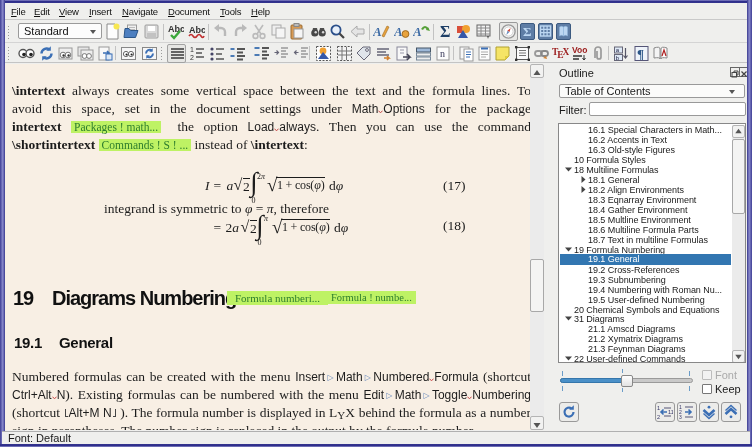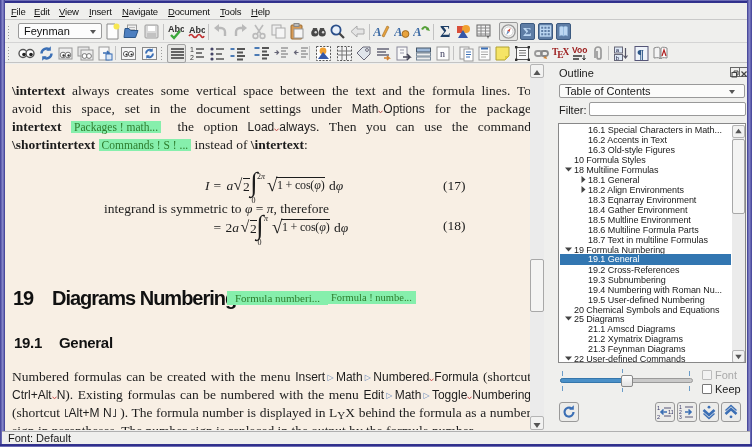--- a/index.html
+++ b/index.html
@@ -40,21 +40,21 @@
 #doc { left:5px; top:64px; width:525px; height:366px; background:#f8efe4;
   overflow:hidden; font-family:"Liberation Serif", serif; font-size:13.5px;
   color:#1c1c1c; }
 #doc .ln { position:absolute; left:7px; width:519px; height:18px;
   text-align:justify; text-align-last:justify; white-space:nowrap; }
 .sf { font-family:"Liberation Sans", sans-serif; font-size:12px; }
 .eqt { font-size:13.5px; }
 .eqs { font-size:8px; font-family:"Liberation Serif"; }
 .mtri { font-size:8px; color:#6688bb; vertical-align:1.5px; letter-spacing:0; margin:0 1px; }
 .kcorn { display:inline-block; width:3px; height:8px; margin:0 1px; }
-.inset { display:inline-block; font-size:11.5px; color:#2d7d2d; background:#86efac; padding:0 3px; }
+.inset { display:inline-block; font-size:11.5px; color:#2d7d2d; background:#bef264; padding:0 3px; }
 
 #dscroll { left:530px; top:64px; width:14px; height:366px; background:#ebebeb; }
 .sbtn { position:absolute; width:14px; height:14px; background:#f2f2f1;
   border:1px solid #b4b4b4; border-radius:2px; }
 .sthumb { position:absolute; background:#f4f4f3; border:1px solid #a8a8a8; border-radius:2px; }
 
 #dock { left:544px; top:63px; width:203px; height:367px; background:#efefed;
   font-size:11px; color:#1a1a1a; }
 .dockbtn { position:absolute; width:10px; height:10px; border:1px solid #666; background:#efefed; }
 #toccombo { position:absolute; left:15px; top:21px; width:186px; height:14px;
@@ -80,21 +80,21 @@
     <span style="left:84px"><u>I</u>nsert</span>
     <span style="left:117px"><u>N</u>avigate</span>
     <span style="left:163px"><u>D</u>ocument</span>
     <span style="left:215px"><u>T</u>ools</span>
     <span style="left:246px"><u>H</u>elp</span>
   </div>
 
   <div id="tb1" class="tb abs">
     <div class="grip" style="left:2px;top:4px"></div>
     <div id="combo">
-        <span class="txt">Feynman</span>
+        <span class="txt">Standard</span>
       <span class="carr" style="right:5px;top:6px"></span>
 
     </div>
     <svg class="icon" style="left:99px;top:2px" viewBox="0 0 17 17">
         <path d="M3 1h8l3 3v12H3z" fill="#fdfdfd" stroke="#8a8a8a"></path>
         <circle cx="12.5" cy="3.5" r="3" fill="#f7e751"></circle>
       </svg>
     <svg class="icon" style="left:118px;top:2px" viewBox="0 0 17 17">
         <rect x="4.5" y="2" width="9" height="8" fill="#f0f0f0" stroke="#999"></rect>
         <path d="M6 4.5h6M6 6.5h6" stroke="#bbb"></path>
@@ -480,21 +480,21 @@
       <div class="trow" style="top:120.8px;left:15px">19 Formula Numbering</div>
       <svg style="position:absolute;left:6px;top:122.8px" width="7" height="5" viewBox="0 0 7 5">
           <path d="M0 .5h7L3.5 4.5z" fill="#444"></path>
         </svg>
       <div class="trow" style="top:130.2px;left:1px;width:171px;height:11px;background:#3276b1;color:#fff;padding-left:28px">19.1 General</div>
       <div class="trow" style="top:140.7px;left:29px">19.2 Cross-References</div>
       <div class="trow" style="top:150.7px;left:29px">19.3 Subnumbering</div>
       <div class="trow" style="top:160.6px;left:29px">19.4 Numbering with Roman Nu...</div>
       <div class="trow" style="top:170.5px;left:29px">19.5 User-defined Numbering</div>
       <div class="trow" style="top:180.5px;left:15px">20 Chemical Symbols and Equations</div>
-      <div class="trow" style="top:190.4px;left:15px">25 Diagrams</div>
+      <div class="trow" style="top:190.4px;left:15px">31 Diagrams</div>
       <svg style="position:absolute;left:6px;top:192.4px" width="7" height="5" viewBox="0 0 7 5">
           <path d="M0 .5h7L3.5 4.5z" fill="#444"></path>
         </svg>
       <div class="trow" style="top:200.4px;left:29px">21.1 Amscd Diagrams</div>
       <div class="trow" style="top:210.3px;left:29px">21.2 Xymatrix Diagrams</div>
       <div class="trow" style="top:220.3px;left:29px">21.3 Feynman Diagrams</div>
       <div class="trow" style="top:230.2px;left:15px">22 User-defined Commands</div>
       <svg style="position:absolute;left:6px;top:232.2px" width="7" height="5" viewBox="0 0 7 5">
           <path d="M0 .5h7L3.5 4.5z" fill="#444"></path>
         </svg>

